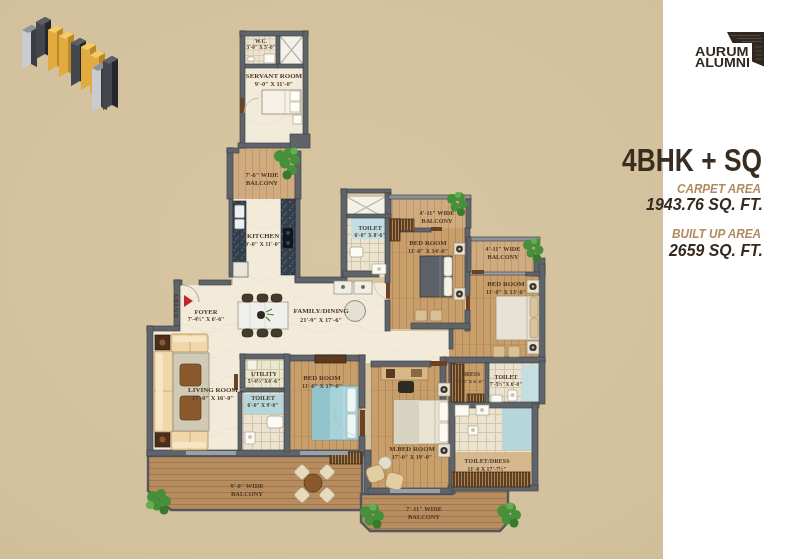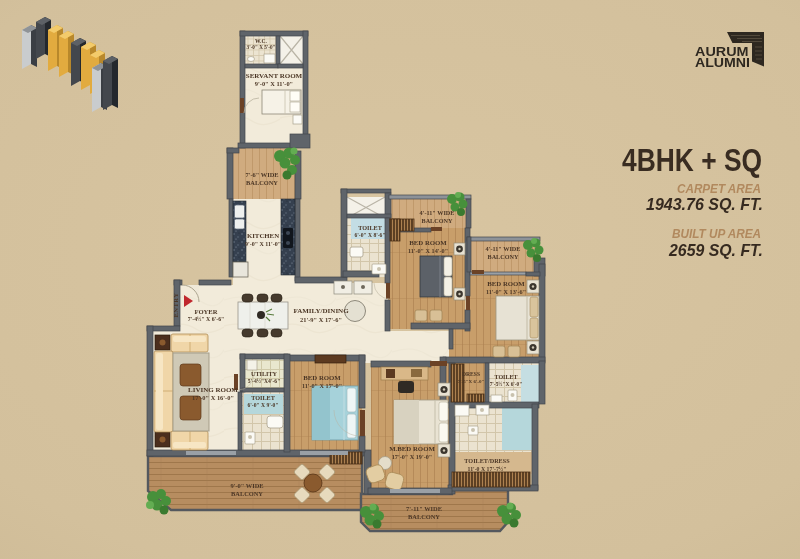--- a/index.html
+++ b/index.html
@@ -1,17 +1,17 @@
 <!DOCTYPE html>
 <html><head>
 <meta charset="utf-8">
 <style>
   html,body{margin:0;padding:0;}
   body{width:800px;height:559px;overflow:hidden;font-family:"Liberation Sans",sans-serif;}
-  .stage{position:relative;width:800px;height:559px;background:radial-gradient(ellipse 120% 110% at 50% 45%, #d8c5a1 0%, #d3c09c 55%, #c6b38d 100%);}
+  .stage{position:relative;width:663px;height:559px;background:radial-gradient(ellipse 120% 110% at 50% 45%, #d8c5a1 0%, #d3c09c 55%, #c6b38d 100%);}
   svg{position:absolute;top:0;left:0;}
   .pl{font-family:"Liberation Serif",serif;font-weight:bold;fill:#4c3726;}
 </style>
 </head>
 <body>
 <div class="stage">
 <svg width="800" height="559" viewBox="0 0 800 559">
 <defs>
   <pattern id="woodV" width="7" height="46" patternUnits="userSpaceOnUse">
     <rect width="7" height="46" fill="#c89e6a"></rect>

